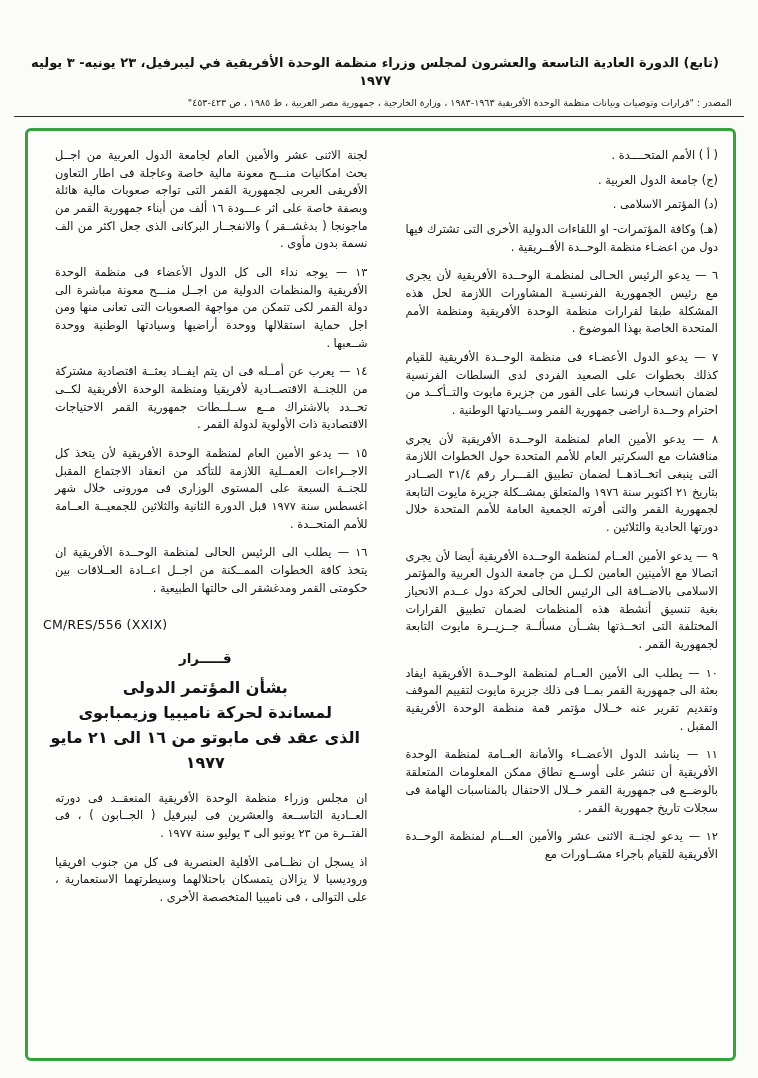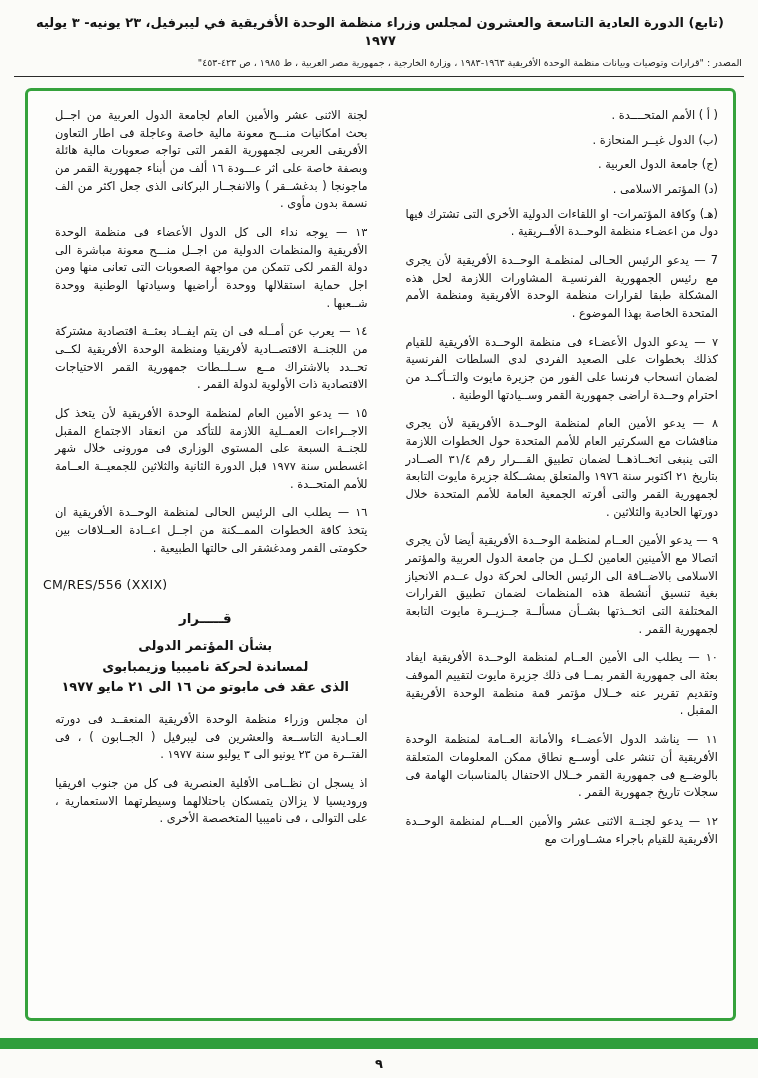--- a/index.html
+++ b/index.html
@@ -8,21 +8,21 @@
     width: 758px; height: 1078px;
     background: #fbfbf8;
     font-family: "DejaVu Sans", sans-serif;
     color: #141414;
     position: relative;
     overflow: hidden;
   }
   .page { position: relative; width: 758px; height: 1078px; }
 
   
-  .page-header { padding: 14px 16px 0 18px; direction: rtl; }
+  .page-header { padding: 14px 26px 0 18px; direction: rtl; margin-top: 40px; }
   .doc-title {
     text-align: center;
     font-weight: bold;
     font-size: 13px;
     line-height: 1.4;
   }
   .doc-source {
     margin-top: 7px;
     text-align: right;
     font-size: 9.5px;
@@ -63,21 +63,21 @@
 
   .ref-code {
     direction: ltr;
     text-align: left;
     font-size: 12.5px;
     margin: 20px 0 18px 0;
     letter-spacing: 0.3px;
   }
   .res-heading { text-align: center; direction: rtl; margin: 4px 0 14px 0; }
   .res-word { font-weight: bold; font-size: 13.5px; margin-bottom: 10px; }
-  .res-line { font-weight: bold; font-size: 13px; line-height: 1.55; }
+  .res-line { font-weight: bold; font-size: 16px; line-height: 1.55; }
 
   
   .green-bar {
     position: absolute;
     left: 0; right: 0;
     top: 1038px; height: 11px;
     background: #2f9e3c;
   }
   .page-number {
     position: absolute;
@@ -96,25 +96,24 @@
     <div class="doc-title">(تابع) الدورة العادية التاسعة والعشرون لمجلس وزراء منظمة الوحدة الأفريقية في ليبرفيل، ٢٣ يونيه- ٣ يوليه ١٩٧٧</div>
     <div class="doc-source">المصدر : "قرارات وتوصيات وبيانات منظمة الوحدة الأفريقية ١٩٦٣-١٩٨٣ ، وزارة الخارجية ، جمهورية مصر العربية ، ط ١٩٨٥ ، ص ٤٢٣-٤٥٣"</div>
   </header>
   <hr class="header-rule">
 
   <main class="content-box">
     <div class="columns">
 
       <section class="col">
         <p class="para list-item">( أ ) الأمم المتحــــدة .</p>
-        <p class="para list-item">(ب) الدول غيــر المنحازة .</p>
         <p class="para list-item">(ج) جامعة الدول العربية .</p>
         <p class="para list-item">(د) المؤتمر الاسلامى .</p>
         <p class="para">(هـ) وكافة المؤتمرات- او اللقاءات الدولية الأخرى التى تشترك فيها دول من اعضـاء منظمة الوحــدة الأفــريقية .</p>
-        <p class="para">7 — يدعو الرئيس الحـالى لمنظمـة الوحــدة الأفريقية لأن يجرى مع رئيس الجمهورية الفرنسيـة المشاورات اللازمة لحل هذه المشكلة طبقا لقرارات منظمة الوحدة الأفريقية ومنظمة الأمم المتحدة الخاصة بهذا الموضوع .</p>
+        <p class="para">٦ — يدعو الرئيس الحـالى لمنظمـة الوحــدة الأفريقية لأن يجرى مع رئيس الجمهورية الفرنسيـة المشاورات اللازمة لحل هذه المشكلة طبقا لقرارات منظمة الوحدة الأفريقية ومنظمة الأمم المتحدة الخاصة بهذا الموضوع .</p>
         <p class="para">٧ — يدعو الدول الأعضـاء فى منظمة الوحــدة الأفريقية للقيام كذلك بخطوات على الصعيد الفردى لدى السلطات الفرنسية لضمان انسحاب فرنسا على الفور من جزيرة مايوت والتــأكــد من احترام وحــدة اراضى جمهورية القمر وســيادتها الوطنية .</p>
         <p class="para">٨ — يدعو الأمين العام لمنظمة الوحــدة الأفريقية لأن يجرى مناقشات مع السكرتير العام للأمم المتحدة حول الخطوات اللازمة التى ينبغى اتخــاذهــا لضمان تطبيق القـــرار رقم ٣١/٤ الصــادر بتاريخ ٢١ اكتوبر سنة ١٩٧٦ والمتعلق بمشــكلة جزيرة مايوت التابعة لجمهورية القمر والتى أقرته الجمعية العامة للأمم المتحدة خلال دورتها الحادية والثلاثين .</p>
         <p class="para">٩ — يدعو الأمين العــام لمنظمة الوحــدة الأفريقية أيضا لأن يجرى اتصالا مع الأمينين العامين لكــل من جامعة الدول العربية والمؤتمر الاسلامى بالاضــافة الى الرئيس الحالى لحركة دول عــدم الانحياز بغية تنسيق أنشطة هذه المنظمات لضمان تطبيق القرارات المختلفة التى اتخــذتها بشــأن مسألــة جــزيــرة مايوت التابعة لجمهورية القمر .</p>
         <p class="para">١٠ — يطلب الى الأمين العــام لمنظمة الوحــدة الأفريقية ايفاد بعثة الى جمهورية القمر بمــا فى ذلك جزيرة مايوت لتقييم الموقف وتقديم تقرير عنه خــلال مؤتمر قمة منظمة الوحدة الأفريقية المقبل .</p>
         <p class="para">١١ — يناشد الدول الأعضــاء والأمانة العــامة لمنظمة الوحدة الأفريقية أن تنشر على أوســع نطاق ممكن المعلومات المتعلقة بالوضــع فى جمهورية القمر خــلال الاحتفال بالمناسبات الهامة فى سجلات تاريخ جمهورية القمر .</p>
         <p class="para">١٢ — يدعو لجنــة الاثنى عشر والأمين العـــام لمنظمة الوحــدة الأفريقية للقيام باجراء مشــاورات مع</p>
       </section>
 
       <section class="col">
         <p class="para">لجنة الاثنى عشر والأمين العام لجامعة الدول العربية من اجــل بحث امكانيات منـــح معونة مالية خاصة وعاجلة فى اطار التعاون الأفريقى العربى لجمهورية القمر التى تواجه صعوبات مالية هائلة وبصفة خاصة على اثر عـــودة ١٦ ألف من أبناء جمهورية القمر من ماجونجا ( بدغشــقر ) والانفجــار البركانى الذى جعل اكثر من الف نسمة بدون مأوى .</p>

